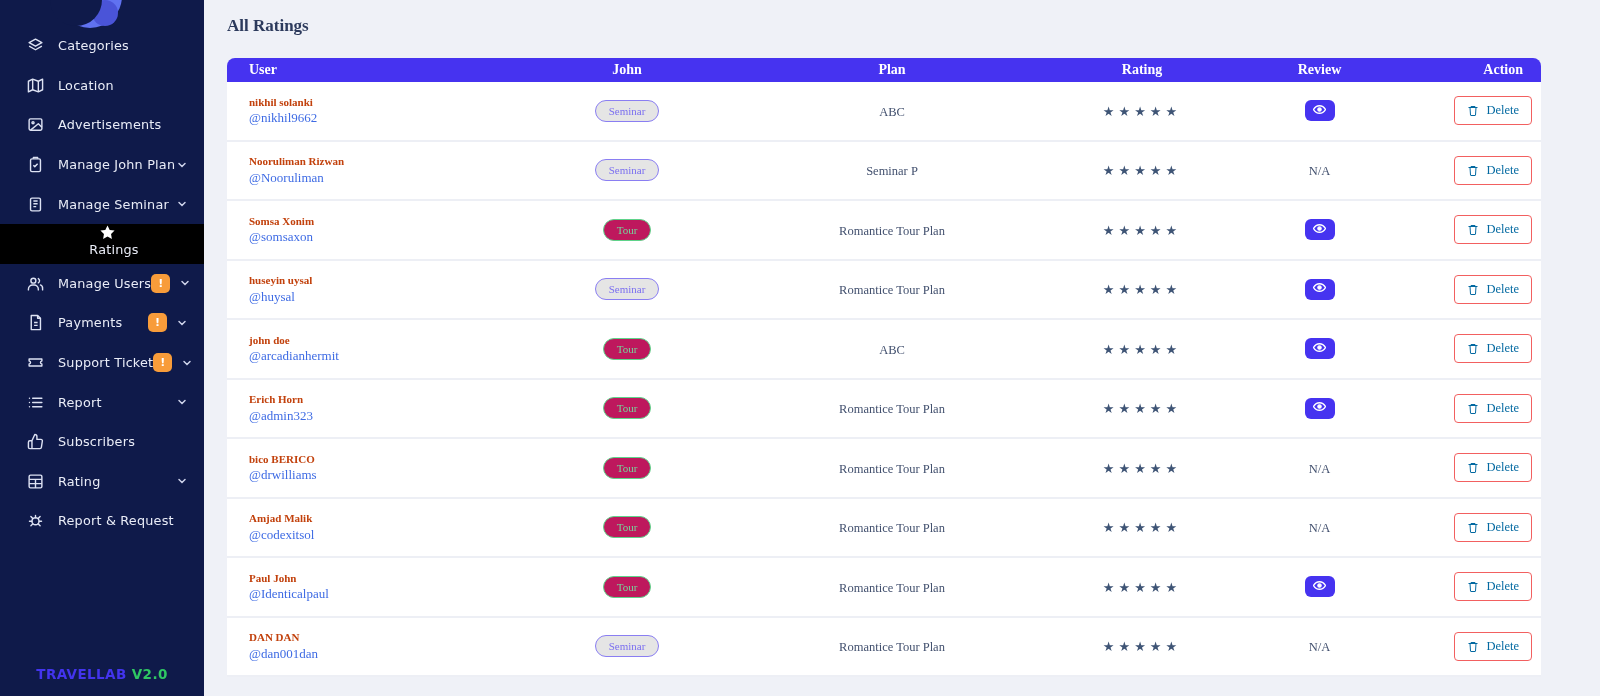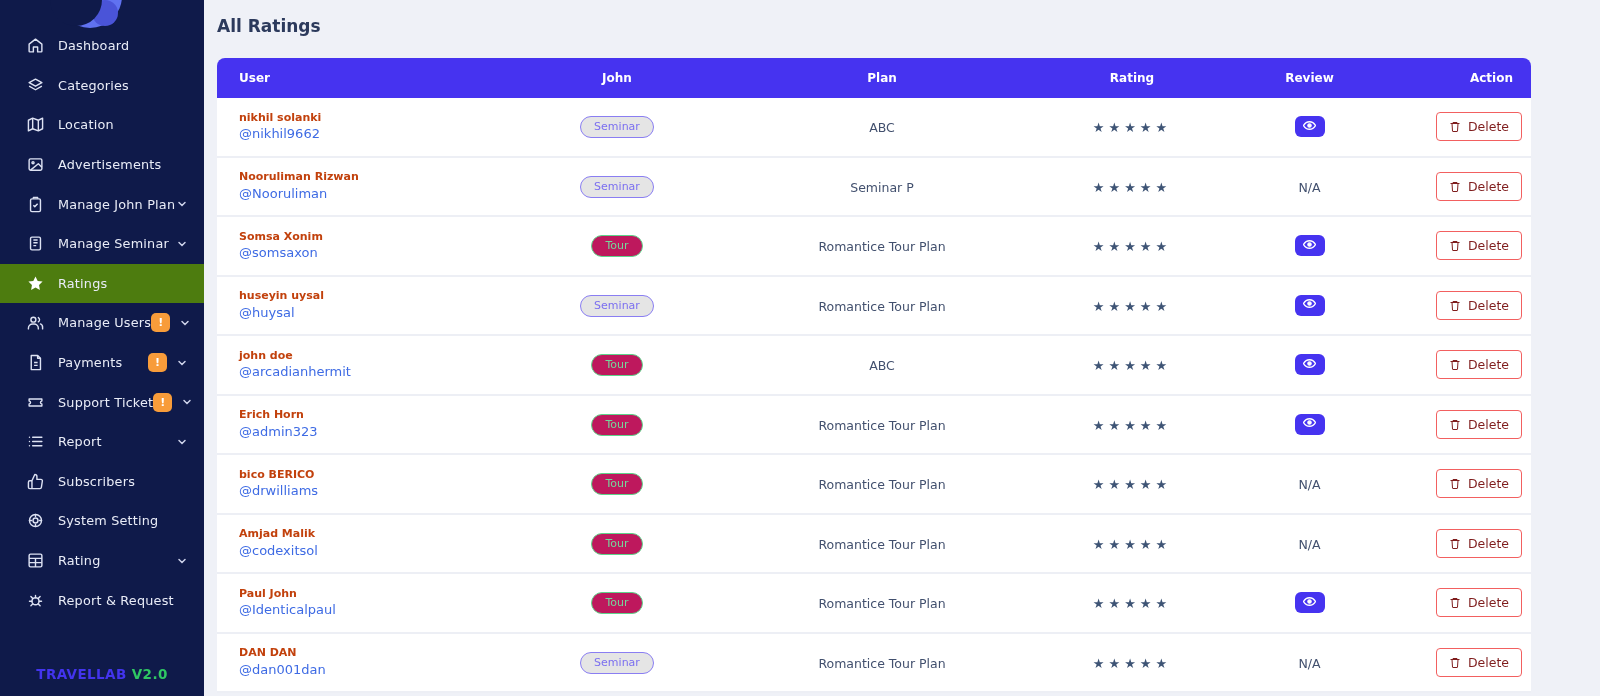--- a/index.html
+++ b/index.html
@@ -12,47 +12,47 @@
              background:#0f1a4a; display:flex; flex-direction:column; overflow:hidden; }
   .logo { position:absolute; top:-36px; left:58px; width:64px; height:64px;
           border-radius:50%; background:#6072f0; }
   .logo::after { content:""; position:absolute; left:-8px; top:10px; width:52px; height:52px;
                  border-radius:50%; background:#0f1a4a; }
   .logo::before { content:""; position:absolute; right:4px; bottom:2px; width:26px; height:26px;
                   border-radius:50%; background:#4a54d8; }
   .nav { margin-top:26px; display:flex; flex-direction:column; }
   .side-item { position:relative; height:39.6px; display:flex; align-items:center;
                padding:0 16px 0 26px; cursor:pointer; color:#e9ecf7; }
-  .side-item.active { background:#4d7c0f; }
+  .side-item.active { background:#000000;flex-direction:column; }
   .si-icon { width:18px; height:18px; display:inline-flex; align-items:center; justify-content:center;
              color:#dde2f3; flex:none; }
   .si-icon svg { width:17px; height:17px; }
   .side-item.active .si-icon { color:#ffffff; }
   .si-label { margin-left:14px; font-size:12.8px; font-weight:500; letter-spacing:.2px;
               white-space:nowrap; flex:1; }
   .alert-badge { width:19px; height:19px; border-radius:5px; background:#f89c3a; color:#fff;
                  font-size:11px; font-weight:700; display:flex; align-items:center;
                  justify-content:center; margin-right:9px; flex:none; }
   .chev { width:12px; height:12px; color:#cdd3ea; display:inline-flex; flex:none; }
   .chev svg { width:12px; height:12px; }
   .brand { position:absolute; bottom:14px; left:0; width:100%; text-align:center;
            font-size:13.5px; font-weight:700; letter-spacing:.4px; }
   .brand-name { color:#4334ee; }
   .brand-ver { color:#2fc763; }
 
   
-  .main { flex:1; padding:16px 58px 0 13px; }
+  .main { flex:1; padding:16px 58px 0 23px;font-family:Liberation Serif, serif; }
   .page-title { font-size:17px; font-weight:600; color:#2c3a5c; margin-bottom:22px; }
 
   table.ratings { width:1314px; border-collapse:separate; border-spacing:0; table-layout:fixed; }
   col.c-user{width:280px} col.c-type{width:240px} col.c-plan{width:290px}
   col.c-rating{width:210px} col.c-review{width:145px} col.c-action{width:149px}
 
-  thead th { background:#4633f0; color:#ffffff; font-size:12px; font-weight:700;
-             height:40px; text-align:center; }
+  thead th { background:#4633f0; color:#ffffff; font-size:14px; font-weight:700;
+             height:24px; text-align:center; }
   thead th.h-user { text-align:left; padding-left:22px; border-top-left-radius:8px; }
   thead th.h-action { text-align:right; padding-right:18px; border-top-right-radius:8px; }
 
   tbody td { background:#ffffff; height:59.5px; border-bottom:2px solid #edeff5;
              text-align:center; vertical-align:middle; }
   td.cell-user { text-align:left; padding-left:22px; }
   .u-name { font-size:11px; font-weight:700; color:#c2410c; line-height:1.35; }
   .u-handle { font-size:13px; color:#3e6be4; line-height:1.35; cursor:pointer; }
 
   .pill { display:inline-block; font-size:11px; padding:3px 13px; border-radius:12px;
@@ -64,40 +64,32 @@
   .stars { font-size:13px; letter-spacing:4px; color:#3e5475; white-space:nowrap; }
 
   .eye-btn { display:inline-flex; align-items:center; justify-content:center;
              width:30px; height:21px; border:none; border-radius:6px; background:#4633f0;
              cursor:pointer; }
   .eye-btn svg { width:13px; height:13px; color:#ffffff; }
 
   td.cell-action { text-align:right; padding-right:9px; }
   .delete-btn { display:inline-flex; align-items:center; gap:7px; background:#ffffff;
                 border:1px solid #f26060; border-radius:4px; padding:6px 12px;
-                color:#7f1d1d; font-size:12.5px; font-family:inherit; cursor:pointer; }
+                color:#0369a1; font-size:12.5px; font-family:inherit; cursor:pointer; }
   .delete-btn svg { width:12px; height:13px; }
 </style>
 </head>
 <body>
 
 <div class="app">
 
   <aside class="sidebar">
     <div class="logo"></div>
     <nav class="nav">
 
-      <div class="side-item">
-        <span class="si-icon">
-          <svg viewBox="0 0 24 24" fill="none" stroke="currentColor" stroke-width="2" stroke-linejoin="round">
-              <path d="M3 10l9-7 9 7v10a1 1 0 0 1-1 1h-5v-7H9v7H4a1 1 0 0 1-1-1z"></path>
-            </svg>
-        </span>
-        <span class="si-label">Dashboard</span>
-      </div>
 
       <div class="side-item">
         <span class="si-icon">
           <svg viewBox="0 0 24 24" fill="none" stroke="currentColor" stroke-width="2" stroke-linejoin="round">
               <path d="M12 3l9 5-9 5-9-5z"></path>
               <path d="M3 13l9 5 9-5"></path>
             </svg>
         </span>
         <span class="si-label">Categories</span>
       </div>
@@ -228,30 +220,20 @@
 
       <div class="side-item">
         <span class="si-icon">
           <svg viewBox="0 0 24 24" fill="none" stroke="currentColor" stroke-width="2" stroke-linejoin="round">
               <path d="M14 9V5a3 3 0 0 0-3-3L7 11v11h11.3a2 2 0 0 0 2-1.7l1.4-9a2 2 0 0 0-2-2.3zM7 22H4a2 2 0 0 1-2-2v-7a2 2 0 0 1 2-2h3"></path>
             </svg>
         </span>
         <span class="si-label">Subscribers</span>
       </div>
 
-      <div class="side-item">
-        <span class="si-icon">
-          <svg viewBox="0 0 24 24" fill="none" stroke="currentColor" stroke-width="2" stroke-linecap="round">
-              <circle cx="12" cy="12" r="3.5"></circle>
-              <circle cx="12" cy="12" r="8.5"></circle>
-              <path d="M12 3.5v3M12 17.5v3M3.5 12h3M17.5 12h3"></path>
-            </svg>
-        </span>
-        <span class="si-label">System Setting</span>
-      </div>
 
       <div class="side-item">
         <span class="si-icon">
           <svg viewBox="0 0 24 24" fill="none" stroke="currentColor" stroke-width="2" stroke-linejoin="round">
               <rect x="3" y="3" width="18" height="18" rx="2"></rect>
               <path d="M3 9h18M3 15h18M12 9v12"></path>
             </svg>
         </span>
         <span class="si-label">Rating</span>
         <span class="chev">

